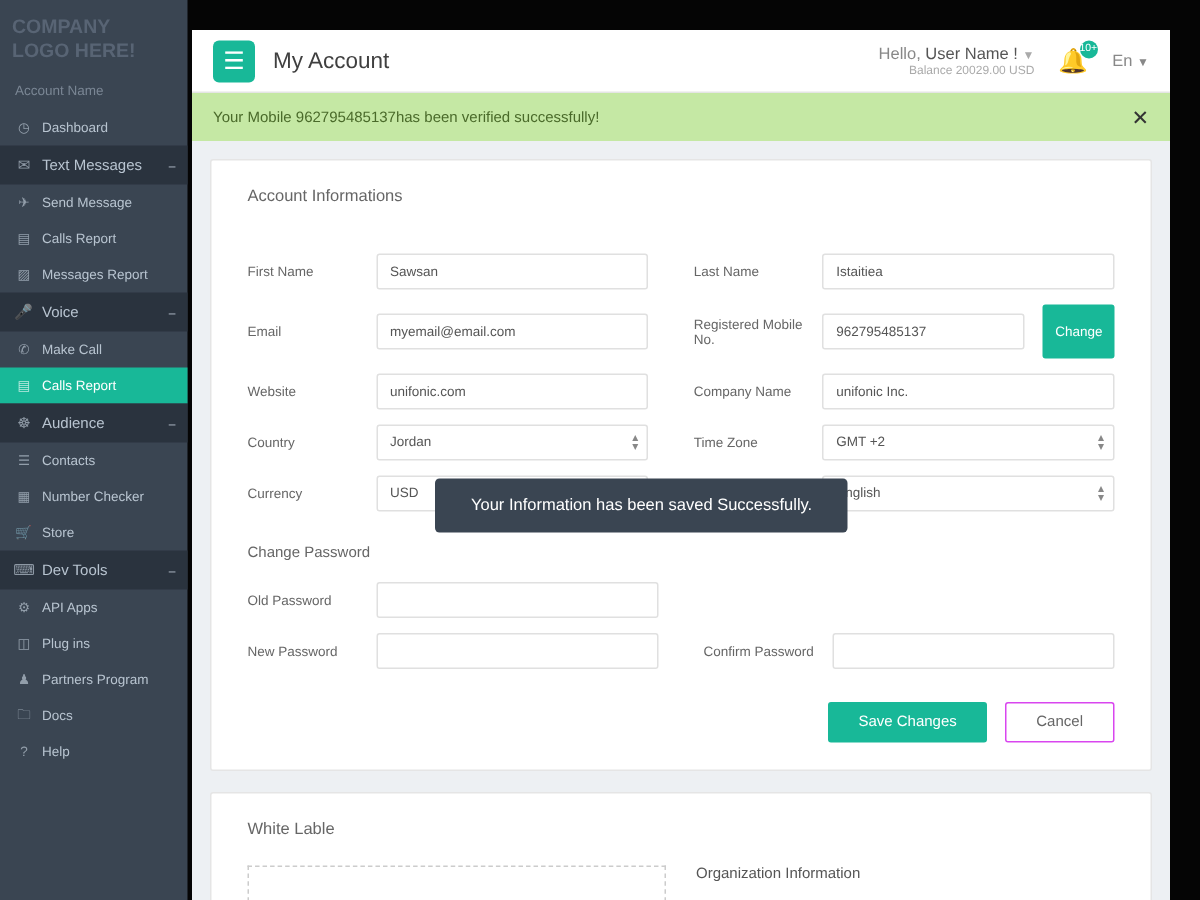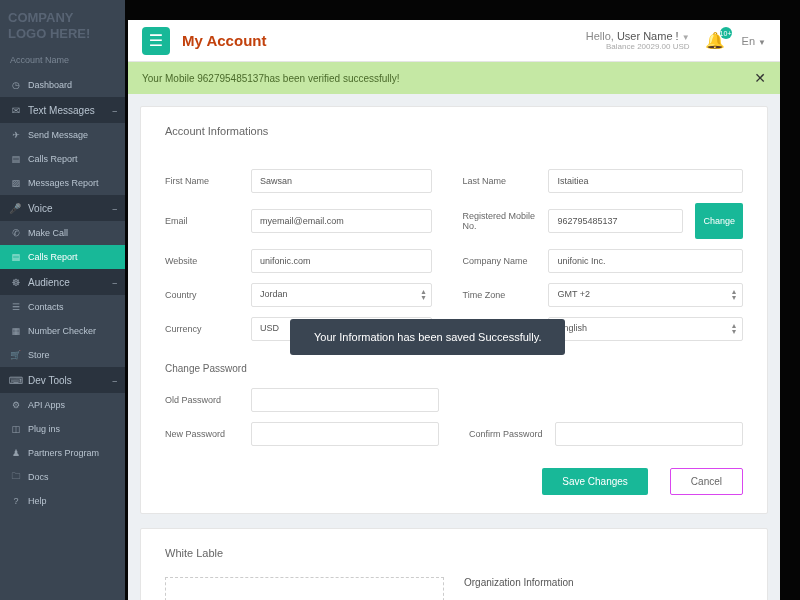--- a/index.html
+++ b/index.html
@@ -10,21 +10,21 @@
 .acct-name { color: #7a8694; font-size: 9px; padding: 4px 10px 8px; }
 .nav-item { display: flex; align-items: center; gap: 6px; padding: 6px 10px; color: #b8c4d0; font-size: 9px; cursor: pointer; }
 .nav-item.header { background: #2a333e; font-size: 10px; font-weight: 500; padding: 7px 10px; position: relative; }
 .nav-item.header .expand { position: absolute; right: 8px; font-size: 8px; }
 .nav-item.active { background: #18b898; color: #fff; }
 .nav-item .icon { width: 12px; height: 12px; display: inline-flex; align-items: center; justify-content: center; opacity: 0.7; }
 .main { position: absolute; left: 128px; top: 20px; right: 20px; bottom: 0; background: #edf0f3; z-index: 5; overflow: hidden; }
 .topbar { background: #fff; height: 42px; display: flex; align-items: center; padding: 0 14px; gap: 12px; border-bottom: 1px solid #e5e5e5; }
 .hamburger { width: 28px; height: 28px; background: #18b898; border-radius: 4px; display: flex; align-items: center; justify-content: center; cursor: pointer; }
 .hamburger span { color: #fff; font-size: 16px; }
-.page-title { font-size: 15px; color: #c2410c; font-weight: 700; }
+.page-title { font-size: 15px; color: #404040; font-weight: 400; }
 .topbar-right { margin-left: auto; display: flex; align-items: center; gap: 16px; }
 .user-block { text-align: right; font-size: 11px; color: #888; }
 .user-block .name { color: #555; }
 .user-block .balance { font-size: 8px; color: #aaa; }
 .bell { position: relative; cursor: pointer; color: #ccc; }
 .bell .badge { position: absolute; top: -4px; right: -6px; background: #18b898; color: #fff; font-size: 7px; border-radius: 50%; width: 12px; height: 12px; display: flex; align-items: center; justify-content: center; }
 .lang { font-size: 11px; color: #888; cursor: pointer; }
 .alert { background: #c5e8a4; color: #4a6a2a; font-size: 10px; padding: 8px 14px; display: flex; align-items: center; }
 .alert .close { margin-left: auto; cursor: pointer; font-size: 14px; color: #333; }
 .content { padding: 12px; }
@@ -33,21 +33,21 @@
 .form-grid { display: grid; grid-template-columns: 1fr 1fr; gap: 10px 30px; margin-top: 32px; }
 .field { display: flex; align-items: center; gap: 8px; }
 .field label { width: 78px; font-size: 9px; color: #666; flex-shrink: 0; }
 .field input, .field .select { flex: 1; border: 1px solid #e0e0e0; border-radius: 2px; padding: 5px 8px; font-size: 9px; color: #555; height: 24px; background: #fff; }
 .field .select { position: relative; display: flex; cursor: pointer; }
 .field .select .arrows { position: absolute; right: 6px; font-size: 8px; color: #888; line-height: 0.7; }
 .field .change-btn { background: #18b898; color: #fff; border: none; font-size: 9px; padding: 0 8px; height: 36px; margin-left: 4px; cursor: pointer; border-radius: 2px; }
 .section-title { font-size: 10px; color: #666; margin: 22px 0 14px; }
 .pwd-grid { display: grid; grid-template-columns: 1fr 1fr; gap: 10px 30px; }
 .pwd-grid .field.full { grid-column: 1; }
-.actions { display: flex; gap: 22px; justify-content: flex-end; margin-top: 22px; }
+.actions { display: flex; gap: 12px; justify-content: flex-end; margin-top: 22px; }
 .btn-save { background: #18b898; color: #fff; border: none; padding: 7px 20px; font-size: 10px; border-radius: 2px; cursor: pointer; }
 .btn-cancel { background: #fff; color: #666; border: 1px solid #d946ef; padding: 7px 20px; font-size: 10px; border-radius: 2px; cursor: pointer; }
 .toast { position: absolute; top: 319px; left: 290px; background: #3a4552; color: #fff; font-size: 11px; padding: 12px 24px; border-radius: 3px; z-index: 20; }
 .org-grid { display: grid; grid-template-columns: 1fr 1fr; gap: 20px; }
 .dropzone { border: 1px dashed #ccc; height: 40px; }
 .org-title { font-size: 10px; color: #555; margin-bottom: 10px; }
 </style>
 </head>
 <body>
 

